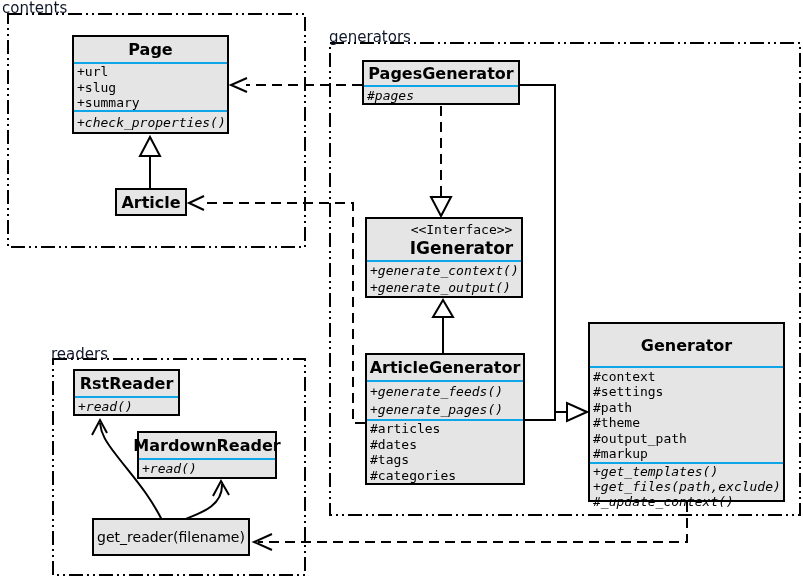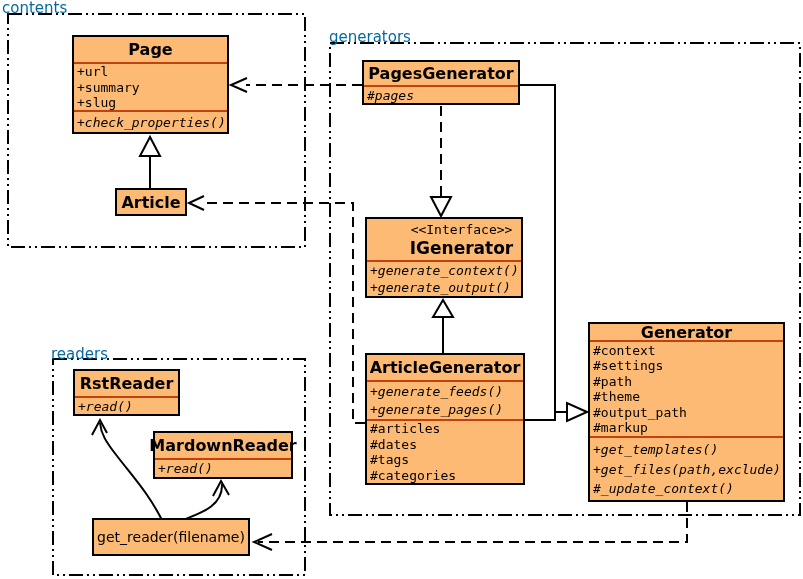--- a/index.html
+++ b/index.html
@@ -1,27 +1,27 @@
 <!DOCTYPE html>
 <html><head>
 <meta charset="utf-8">
 <style>
   html,body{margin:0;padding:0;background:#fff;}
   .stage{position:relative;width:803px;height:579px;background:#ffffff;color:#000;
          font-family:"DejaVu Sans",sans-serif;overflow:hidden;}
   svg.layer{position:absolute;left:0;top:0;}
-  .pkg-label{position:absolute;font:15px "DejaVu Sans",sans-serif;color:#0369a1;white-space:nowrap;}
-  .cls{position:absolute;background:#fdba74;border:2px solid #000;box-sizing:border-box;
+  .pkg-label{position:absolute;font:15px "DejaVu Sans",sans-serif;color:#0f172a;white-space:nowrap;}
+  .cls{position:absolute;background:#e5e5e5;border:2px solid #000;box-sizing:border-box;
        display:flex;flex-direction:column;}
   .cls-title{font:bold 16px "DejaVu Sans",sans-serif;text-align:center;flex:none;
              display:flex;align-items:center;justify-content:center;box-sizing:border-box;white-space:nowrap;}
   .cls-head2{flex:none;display:flex;flex-direction:column;align-items:center;justify-content:center;box-sizing:border-box;margin-left:35px;}
   .stereo{font:13px "DejaVu Sans Mono",monospace;line-height:16px;white-space:pre;}
   .head2-title{font:bold 17px "DejaVu Sans",sans-serif;line-height:20px;white-space:nowrap;}
-  .cls-sec{border-top:2px solid #c2410c;box-sizing:border-box;flex:none;
+  .cls-sec{border-top:2px solid #0ea5e9;box-sizing:border-box;flex:none;
            font:13px "DejaVu Sans Mono",monospace;padding:0 3px;
            display:flex;flex-direction:column;justify-content:space-evenly;white-space:pre;overflow:visible;}
   .cls-sec.grow{flex:1;font-style:italic;}
   .row{line-height:15px;}
   .fn-label{font:14px "DejaVu Sans",sans-serif;display:flex;align-items:center;justify-content:center;
             width:100%;height:100%;white-space:nowrap;}
 </style>
 </head>
 <body>
 
@@ -72,22 +72,22 @@
   </svg>
 
   <div class="pkg-label" style="left:2px;top:-1px">contents</div>
   <div class="pkg-label" style="left:329px;top:28px">generators</div>
   <div class="pkg-label" style="left:51px;top:345px">readers</div>
 
   <div class="cls" style="left:72px;top:35px;width:157px;height:99px">
     <div class="cls-title" style="height:25px">Page</div>
     <div class="cls-sec" style="height:48px">
       <div class="row">+url</div>
+      <div class="row">+slug</div>
       <div class="row">+summary</div>
-      <div class="row">+slug</div>
     </div>
     <div class="cls-sec grow">
       <div class="row">+check_properties()</div>
     </div>
   </div>
 
   <div class="cls" style="left:115px;top:188px;width:72px;height:28px">
     <div class="cls-title" style="flex:1">Article</div>
   </div>
 
@@ -117,21 +117,21 @@
     </div>
     <div class="cls-sec" style="height:64px">
       <div class="row">#articles</div>
       <div class="row">#dates</div>
       <div class="row">#tags</div>
       <div class="row">#categories</div>
     </div>
   </div>
 
   <div class="cls" style="left:588px;top:322px;width:197px;height:180px">
-    <div class="cls-title" style="height:16px">Generator</div>
+    <div class="cls-title" style="height:42px">Generator</div>
     <div class="cls-sec" style="height:96px">
       <div class="row">#context</div>
       <div class="row">#settings</div>
       <div class="row">#path</div>
       <div class="row">#theme</div>
       <div class="row">#output_path</div>
       <div class="row">#markup</div>
     </div>
     <div class="cls-sec grow">
       <div class="row">+get_templates()</div>
@@ -140,21 +140,21 @@
     </div>
   </div>
 
   <div class="cls" style="left:73px;top:369px;width:107px;height:47px">
     <div class="cls-title" style="height:25px">RstReader</div>
     <div class="cls-sec grow">
       <div class="row">+read()</div>
     </div>
   </div>
 
-  <div class="cls" style="left:153px;top:431px;width:140px;height:48px">
+  <div class="cls" style="left:137px;top:431px;width:140px;height:48px">
     <div class="cls-title" style="height:25px">MardownReader</div>
     <div class="cls-sec grow">
       <div class="row">+read()</div>
     </div>
   </div>
 
   <div class="cls" style="left:92px;top:518px;width:158px;height:38px">
     <div class="fn-label">get_reader(filename)</div>
   </div>
 

